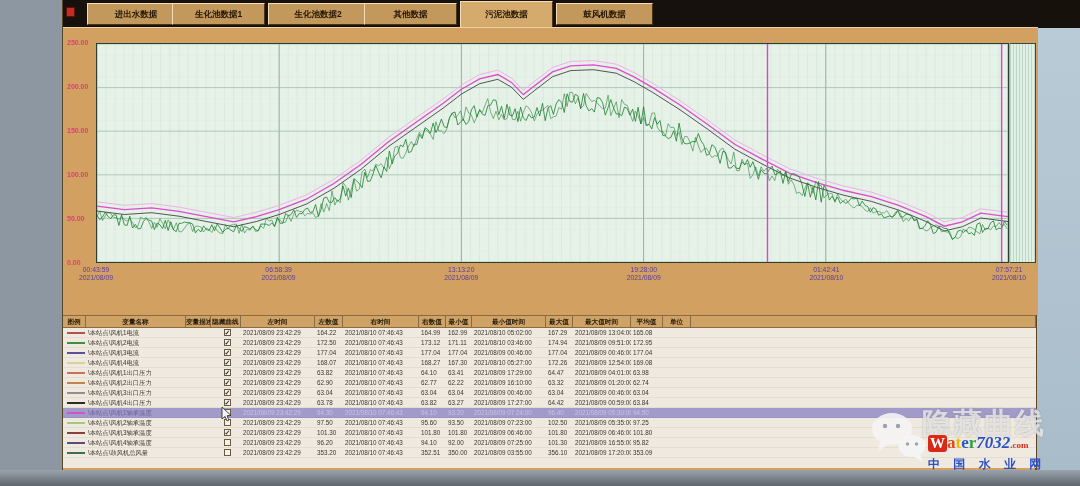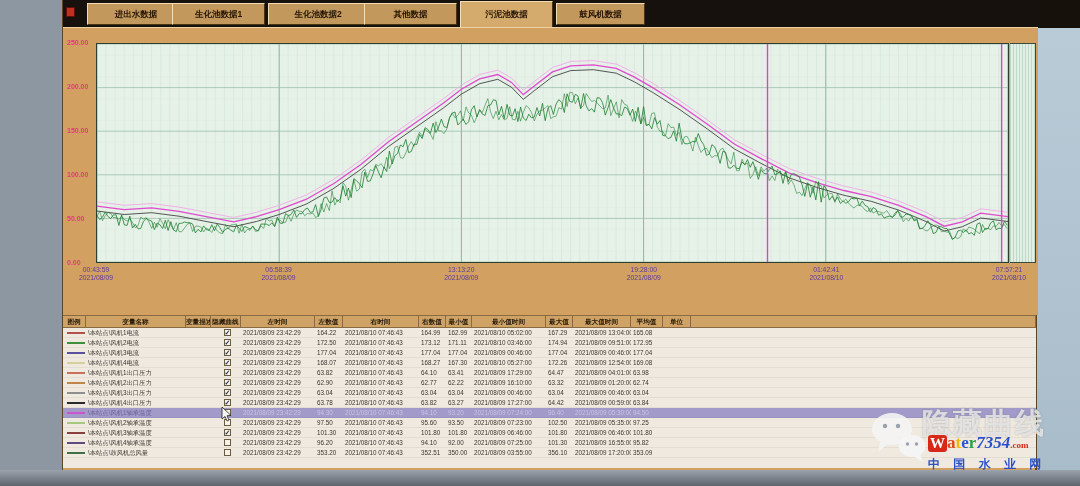--- a/index.html
+++ b/index.html
@@ -69,21 +69,21 @@
   <div class="win">
 
     <div class="tabbar">
       <div class="winicon"></div>
       <div id="tabs">
           <div class="tab" style="left: 13px; width: 98px; margin-left: 11px;">进出水数据</div>
           <div class="tab" style="left: 109px; width: 93px;">生化池数据1</div>
           <div class="tab" style="left: 205px; width: 100px;">生化池数据2</div>
           <div class="tab" style="left: 301px; width: 93px;">其他数据</div>
           <div class="tab active" style="left: 397px; width: 93px;">污泥池数据</div>
-          <div class="tab" style="left: 493px; width: 89px;">鼓风机数据</div>
+          <div class="tab" style="left: 493px; width: 97px;">鼓风机数据</div>
         </div>
     </div>
 
     <div class="chartpanel">
       <div class="pentitle">\本站点\风机1轴承温度</div>
 
       <div class="curlab" style="left:615px;width:88px;">
         <div>23:42:29</div>
         <div>2021/08/09</div>
       </div>
@@ -592,17 +592,17 @@
       <path d="M10,32 L8,42 L18,34 Z" fill="rgba(244,244,244,0.9)"></path>
       <circle cx="15" cy="16" r="2.2" fill="#9aa3ad"></circle>
       <circle cx="28" cy="16" r="2.2" fill="#9aa3ad"></circle>
       <ellipse cx="42" cy="36" rx="13.5" ry="11" fill="rgba(244,244,244,0.95)"></ellipse>
       <path d="M50,44 L53,52 L43,46 Z" fill="rgba(244,244,244,0.95)"></path>
       <circle cx="37.5" cy="34" r="1.7" fill="#9aa3ad"></circle>
       <circle cx="46.5" cy="34" r="1.7" fill="#9aa3ad"></circle>
     </svg>
     <div class="wm-cn">隐藏曲线</div>
     <div class="wm-water">
-      <span id="waterword"><span class="sq" style="color: rgb(255, 255, 255); background: rgb(216, 40, 24);">W</span><span style="color: rgb(224, 72, 24);">a</span><span style="color: rgb(240, 184, 0);">t</span><span style="color: rgb(40, 88, 200);">e</span><span style="color: rgb(40, 160, 64);">r</span></span><span class="wm-num">7354</span><span class="wm-dot">.com</span>
+      <span id="waterword"><span class="sq" style="color: rgb(255, 255, 255); background: rgb(216, 40, 24);">W</span><span style="color: rgb(224, 72, 24);">a</span><span style="color: rgb(240, 184, 0);">t</span><span style="color: rgb(40, 88, 200);">e</span><span style="color: rgb(40, 160, 64);">r</span></span><span class="wm-num">7032</span><span class="wm-dot">.com</span>
     </div>
     <div class="wm-site">中 国 水 业 网</div>
   </div>
 </div>
 
 </body></html>

